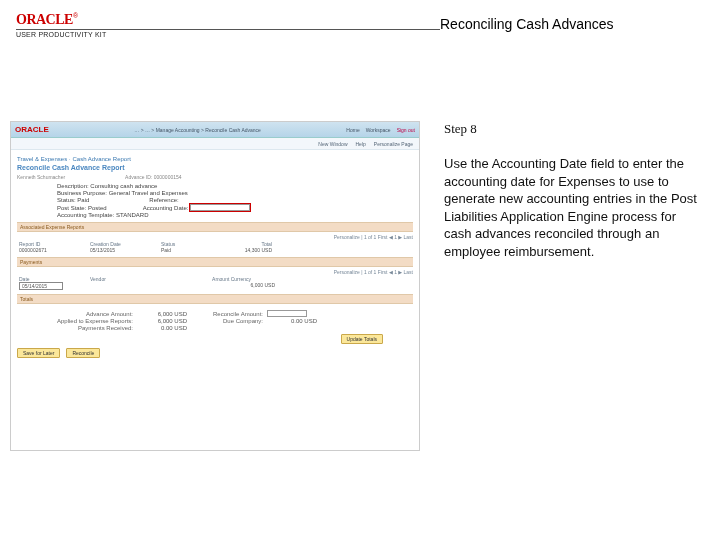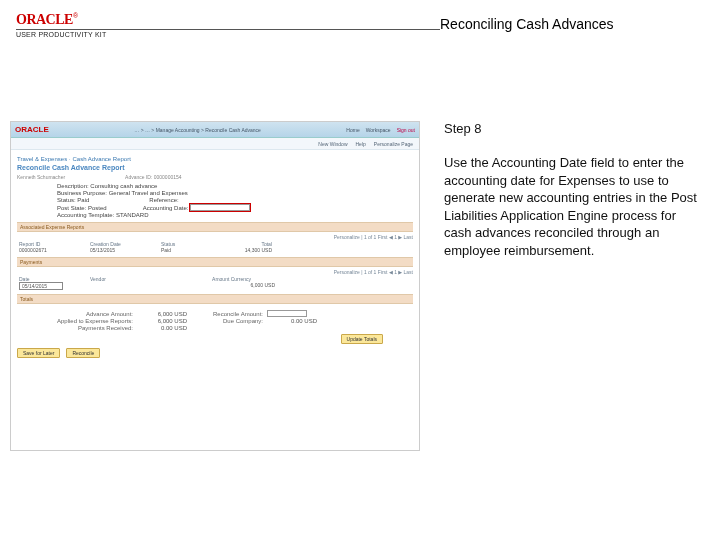--- a/index.html
+++ b/index.html
@@ -21,21 +21,21 @@
   .logo-brand { font-family: Georgia, serif; font-size: 14px; font-weight: bold; color: #c00; letter-spacing: -0.5px; }
   .logo-tm { font-size: 7px; color: #c00; vertical-align: super; }
   .logo-sub { font-size: 7px; color: #222; letter-spacing: 0.2px; margin-top: 1px; border-top: 1px solid #555; padding-top: 1px; }
 
   .doc-title-cell { grid-column: 2; grid-row: 1; padding: 10px 6px 0 0; text-align: left; }
   .doc-title { font-size: 14px; color: #000; }
 
   .screenshot-cell { grid-column: 1; grid-row: 2; padding: 55px 8px 0 0; }
   .instr-cell { grid-column: 2; grid-row: 2; padding: 55px 10px 0 4px; }
 
-  .step-label { font-size: 13px; color: #111; margin-bottom: 18px; }
+  .step-label { font-size: 13px; color: #111; margin-bottom: 18px; font-family: Liberation Serif, serif; }
   .instr-text { font-size: 13px; line-height: 1.35; color: #111; }
   .bold { font-weight: normal; }
 
   
   .shot {
     width: 410px; height: 330px;
     border: 1px solid #ccc;
     font-size: 6px;
     color: #555;
     background: #fff;

